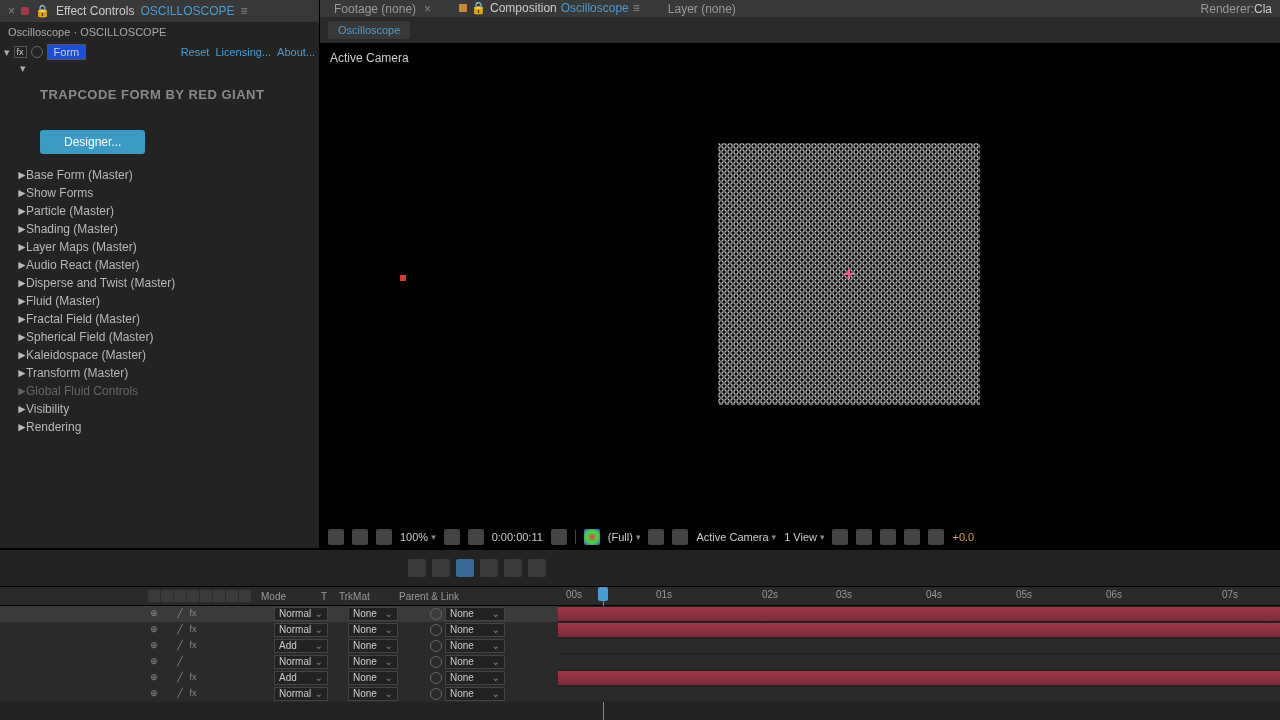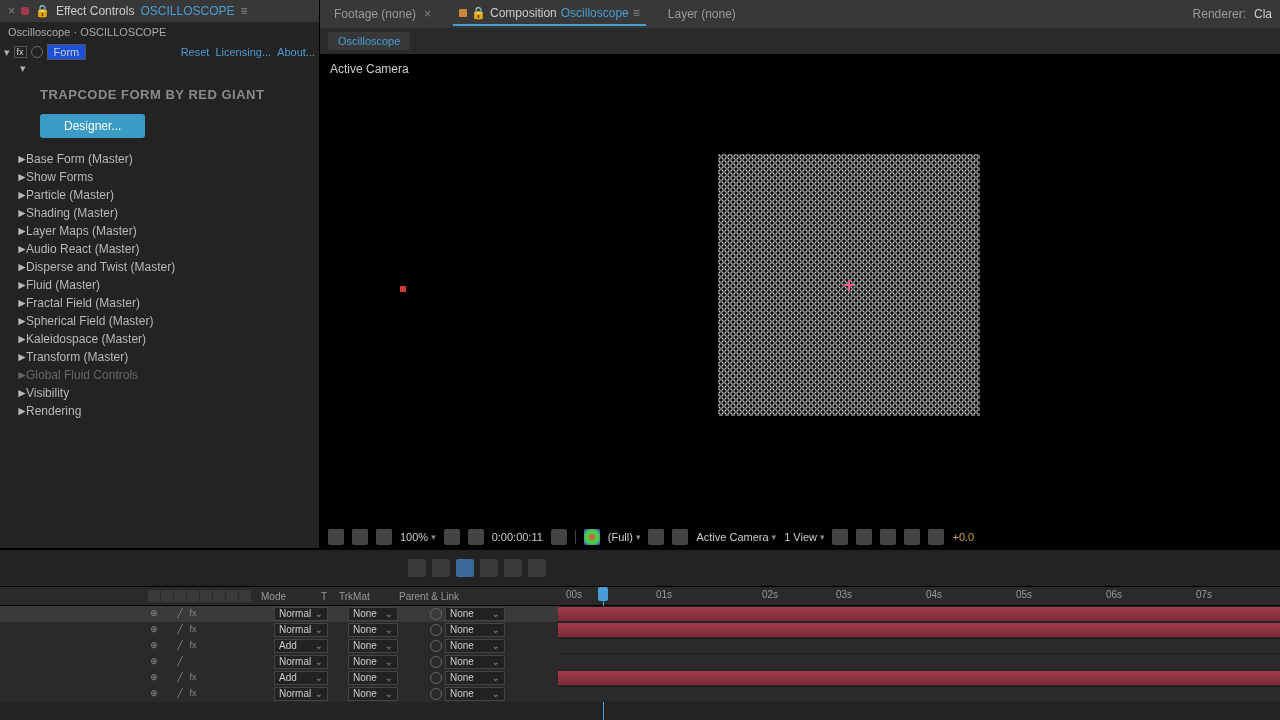--- a/index.html
+++ b/index.html
@@ -15,29 +15,29 @@
 .effect-header .title-label { color: #ccc; }
 .effect-header .title-name { color: #4a9cd4; }
 .breadcrumb { padding: 4px 8px; font-size: 11px; color: #aaa; }
 .effect-row { display: flex; align-items: center; padding: 2px 4px; gap: 4px; }
 .effect-row .tw { color: #aaa; }
 .fx-badge { background: #222; border: 1px solid #555; padding: 0 2px; font-size: 9px; color: #ccc; }
 .effect-name-box { background: #1d4ed8; border: 1px solid #555; padding: 1px 6px; color: #ccc; }
 .effect-links { margin-left: auto; display: flex; gap: 6px; }
 .effect-links span { color: #4a9cd4; cursor: pointer; font-size: 11px; }
 .plugin-title { padding: 12px 40px 8px; color: #8a8a8a; font-weight: bold; letter-spacing: 0.5px; font-size: 13px; }
-.designer-btn { margin: 4px 40px 12px; background: #3a9bc4; color: #fff; padding: 5px 24px; border-radius: 3px; cursor: pointer; display: inline-block; font-size: 12px; }
+.designer-btn { margin: 20px 40px 12px; background: #3a9bc4; color: #fff; padding: 5px 24px; border-radius: 3px; cursor: pointer; display: inline-block; font-size: 12px; }
 .prop-list { padding: 0 16px; }
 .prop-item { padding: 2px 0; color: #b8b8b8; cursor: pointer; font-size: 12px; }
 .prop-item.dim { color: #666; }
 .prop-item .tri { display: inline-block; width: 10px; }
 
 
 .viewer-panel { flex: 1; background: #232323; display: flex; flex-direction: column; }
-.viewer-tabs { background: #383838; padding: 0 8px; display: flex; align-items: center; gap: 16px; height: 28px; font-size: 12px; }
+.viewer-tabs { background: #383838; padding: 0 8px; display: flex; align-items: center; gap: 16px; height: 17px; font-size: 12px; }
 .vtab { padding: 4px 6px; color: #999; display: flex; gap: 4px; align-items: center; }
 .vtab.active { border-bottom: 2px solid #4a9cd4; color: #ccc; }
 .vtab .comp-name { color: #4a9cd4; }
 .vtab .close-x { color: #888; margin-left: 4px; }
 .subtab-row { background: #2a2a2a; padding: 4px 8px; }
 .subtab { display: inline-block; background: #383838; padding: 3px 10px; border-radius: 2px; color: #4a9cd4; font-size: 11px; }
 .viewer-content { flex: 1; background: #000; position: relative; overflow: hidden; }
 .active-camera-label { position: absolute; top: 6px; left: 6px; color: #ccc; font-size: 12px; background: rgba(0,0,0,0.6); padding: 2px 4px; }
 .comp-canvas { position: absolute; left: 398px; top: 100px; width: 262px; height: 262px; }
 .red-tick { position: absolute; left: 80px; top: 232px; width: 6px; height: 6px; background: #d43a3a; }
@@ -143,21 +143,21 @@
       <div class="vtab active">
         <span style="width:8px;height:8px;background:#c8883a;border-radius:1px;"></span>
         <span style="color:#888;">🔒</span>
         <span>Composition</span>
         <span class="comp-name">Oscilloscope</span>
         <span style="color:#888;">≡</span>
       </div>
       <div class="vtab">
         <span>Layer (none)</span>
       </div>
-      <div style="margin-left:auto;display:flex;gap:8px;align-items:center;">
+      <div style="margin-left:auto;display:flex;gap:0;align-items:center;">
         <span style="color:#999;">Renderer:</span>
         <span style="color:#ccc;">Cla</span>
       </div>
     </div>
     <div class="subtab-row">
       <span class="subtab">Oscilloscope</span>
     </div>
     <div class="viewer-content">
       <div class="active-camera-label">Active Camera</div>
       <div class="red-tick"></div>
@@ -239,21 +239,21 @@
     <div class="time-ruler" id="time-ruler">
       <div class="playhead" style="left:45px;"></div>
       <div class="playhead-line" style="left:45px;"></div>
     <span class="ruler-tick" style="left: 8px;">00s</span>
         <span class="ruler-tick" style="left: 98px;">01s</span>
         <span class="ruler-tick" style="left: 204px;">02s</span>
         <span class="ruler-tick" style="left: 278px;">03s</span>
         <span class="ruler-tick" style="left: 368px;">04s</span>
         <span class="ruler-tick" style="left: 458px;">05s</span>
         <span class="ruler-tick" style="left: 548px;">06s</span>
-        <span class="ruler-tick" style="left: 638px;">07s</span>
+        <span class="ruler-tick" style="left: 664px;">07s</span>
       </div>
   </div>
   <div class="layer-rows" id="layer-rows">
       <div class="layer-row">
         <div class="layer-left sel">
           <div class="layer-name-area"></div>
           <div class="layer-switches">
             <div class="sw">⊕</div>
             <div class="sw"></div>
             <div class="sw">╱</div>

